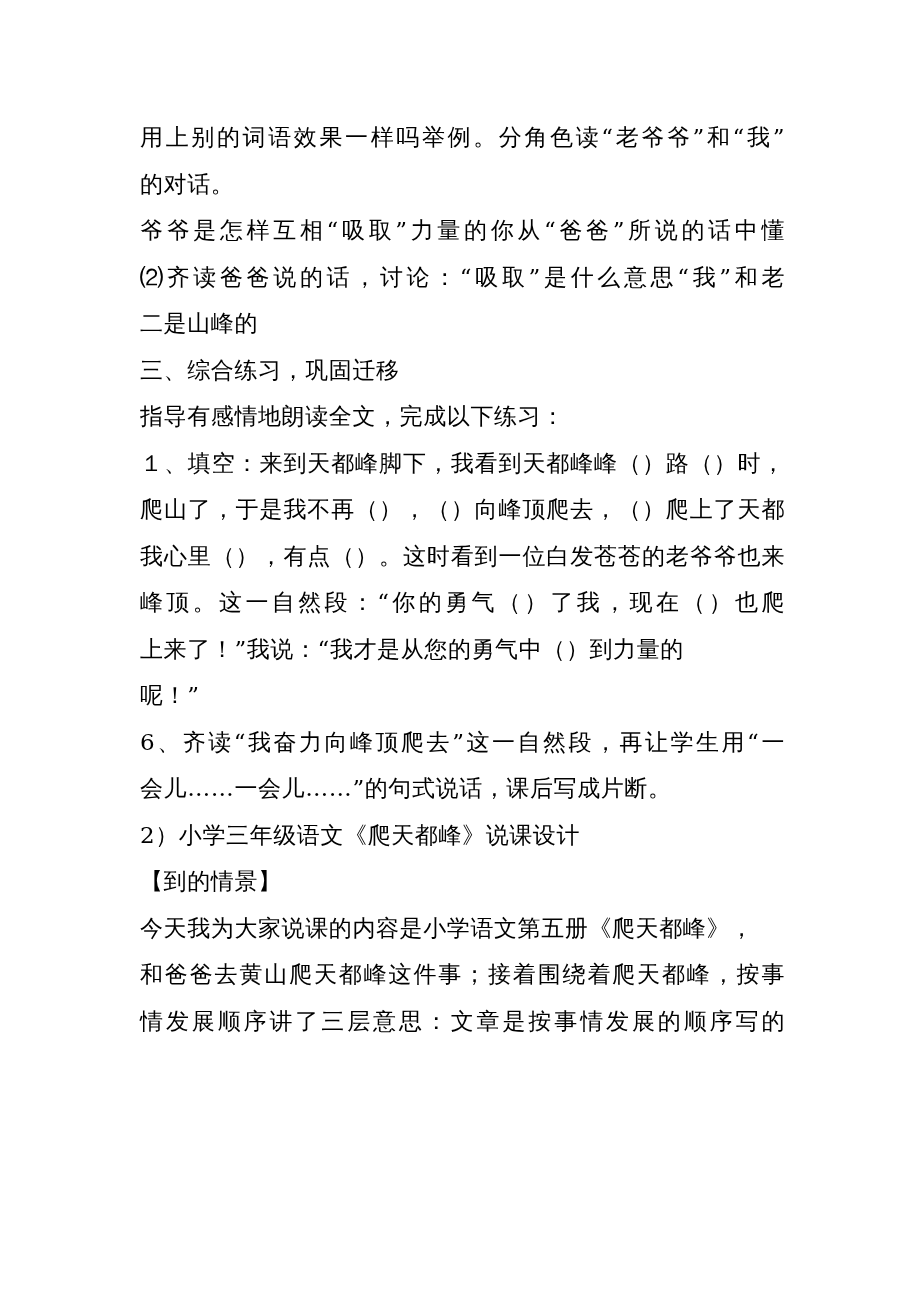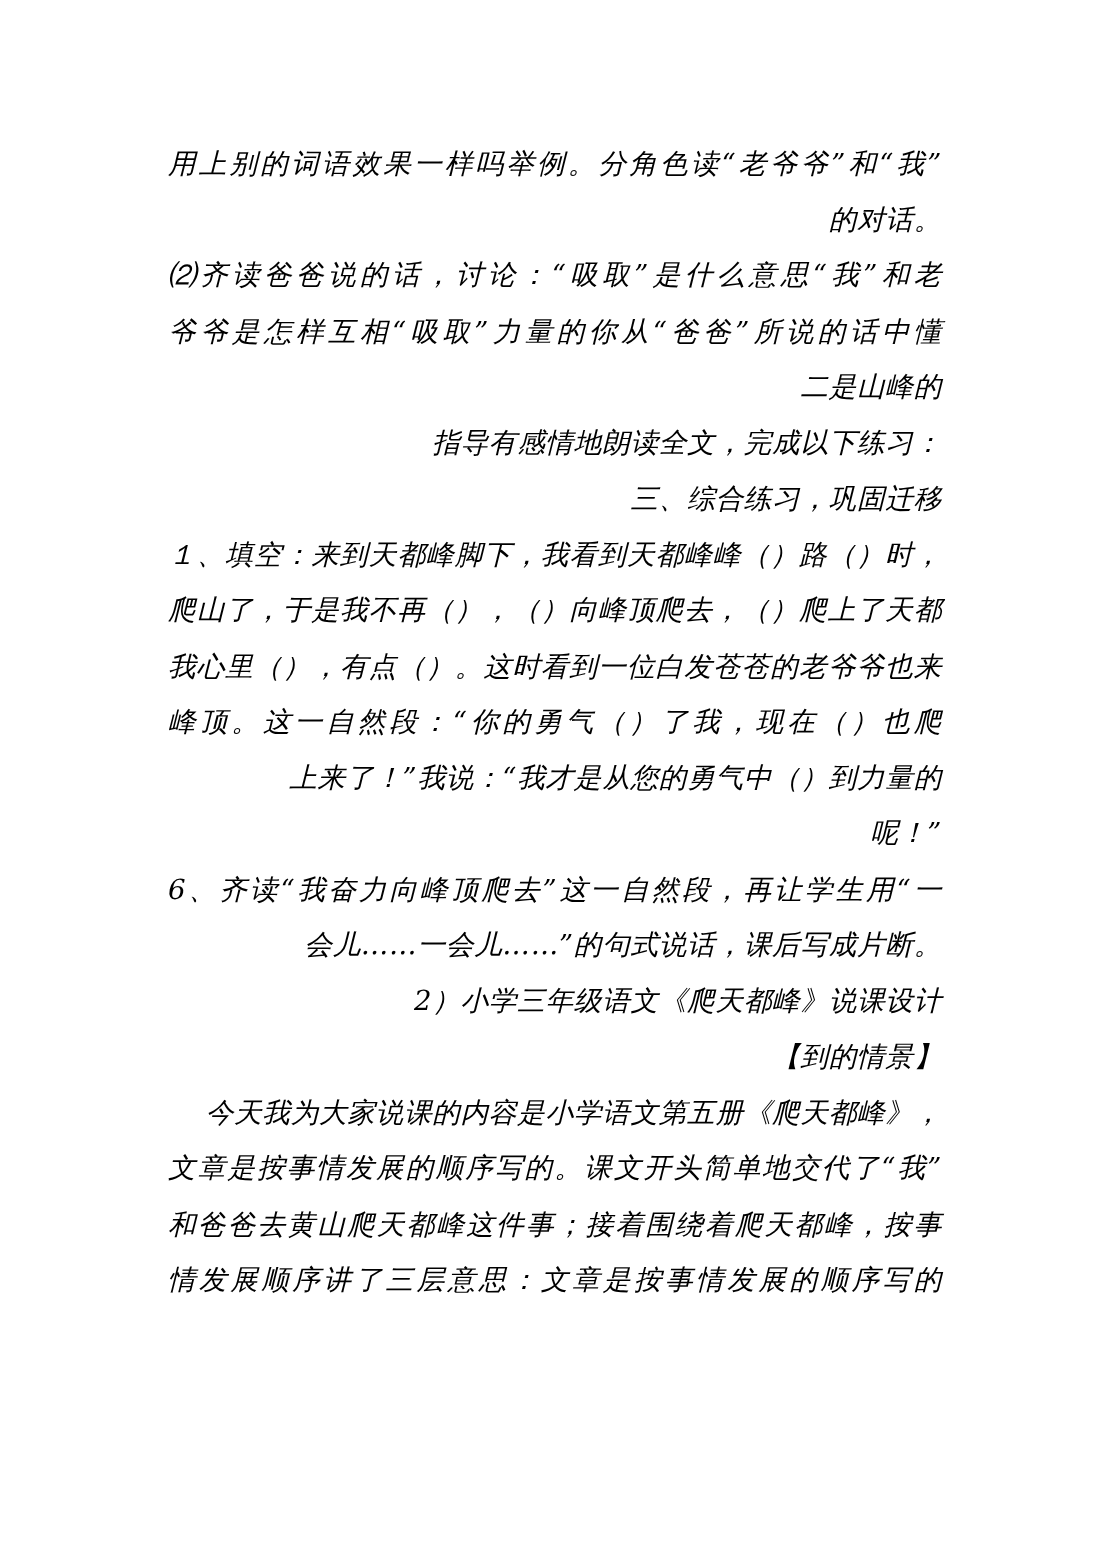--- a/index.html
+++ b/index.html
@@ -13,53 +13,50 @@
       position: relative;
       overflow: hidden;
       font-family: "DejaVu Serif", "Liberation Serif", serif;
       color: #000000;
     }
     .page {
       position: absolute;
       left: 140px;
       top: 114px;
       width: 645px;
-      font-style: italic;
     }
     .line {
       height: 46.5px;
       line-height: 46.5px;
       font-size: 23px;
       white-space: nowrap;
       letter-spacing: 0.6px;
-      text-align: right;
     }
     .line.justify {
       text-align: justify;
       text-align-last: justify;
     }
   </style>
 </head>
 <body>
 
 <div class="page">
   <div class="line justify">用上别的词语效果一样吗举例。分角色读“老爷爷”和“我”</div>
   <div class="line">的对话。</div>
+  <div class="line justify">爷爷是怎样互相“吸取”力量的你从“爸爸”所说的话中懂</div>
   <div class="line justify">⑵齐读爸爸说的话，讨论：“吸取”是什么意思“我”和老</div>
-  <div class="line justify">爷爷是怎样互相“吸取”力量的你从“爸爸”所说的话中懂</div>
   <div class="line">二是山峰的</div>
+  <div class="line">三、综合练习，巩固迁移</div>
   <div class="line">指导有感情地朗读全文，完成以下练习：</div>
-  <div class="line">三、综合练习，巩固迁移</div>
   <div class="line justify">１、填空：来到天都峰脚下，我看到天都峰峰（）路（）时，</div>
   <div class="line justify">爬山了，于是我不再（），（）向峰顶爬去，（）爬上了天都</div>
   <div class="line justify">我心里（），有点（）。这时看到一位白发苍苍的老爷爷也来</div>
   <div class="line justify">峰顶。这一自然段：“你的勇气（）了我，现在（）也爬</div>
   <div class="line">上来了！”我说：“我才是从您的勇气中（）到力量的</div>
   <div class="line">呢！”</div>
   <div class="line justify">6、齐读“我奋力向峰顶爬去”这一自然段，再让学生用“一</div>
   <div class="line">会儿……一会儿……”的句式说话，课后写成片断。</div>
   <div class="line">2）小学三年级语文《爬天都峰》说课设计</div>
   <div class="line">【到的情景】</div>
   <div class="line">今天我为大家说课的内容是小学语文第五册《爬天都峰》，</div>
-  <div class="line justify">文章是按事情发展的顺序写的。课文开头简单地交代了“我”</div>
   <div class="line justify">和爸爸去黄山爬天都峰这件事；接着围绕着爬天都峰，按事</div>
   <div class="line justify">情发展顺序讲了三层意思：文章是按事情发展的顺序写的</div>
 </div>
 
 </body></html>

